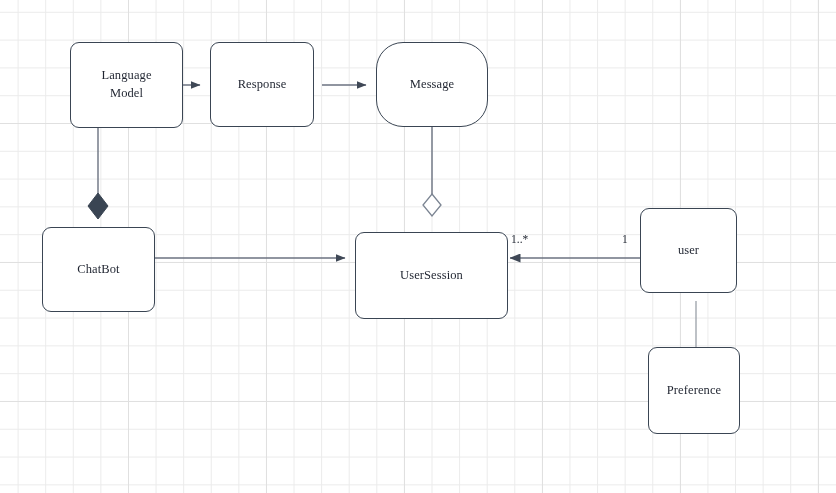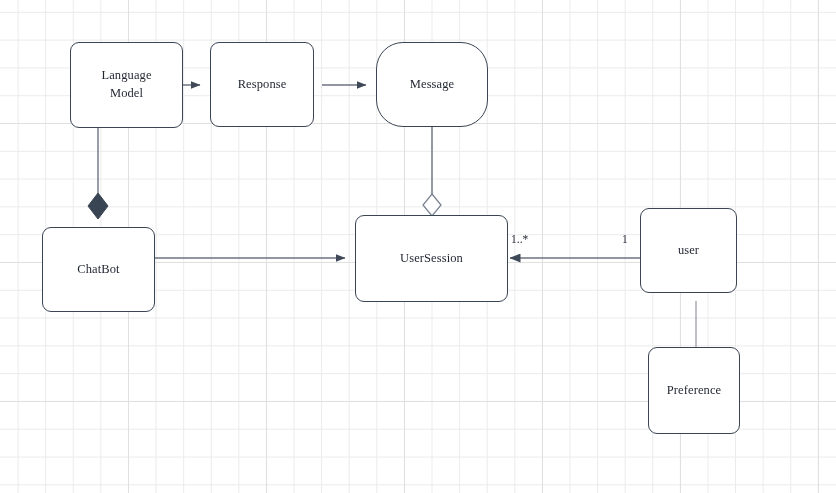--- a/index.html
+++ b/index.html
@@ -124,21 +124,21 @@
   </div>
 
   <div class="node" style="left:376px; top:42px; width:112px; height:85px;border-radius:27px;">
     <span class="node-label">Message</span>
   </div>
 
   <div class="node" style="left:42px; top:216px; width:113px; height:85px;margin-top:11px;">
     <span class="node-label">ChatBot</span>
   </div>
 
-  <div class="node" style="left:355px; top:215px; width:153px; height:87px;text-align:right;">
+  <div class="node" style="left:355px; top:232px; width:153px; height:87px;text-align:right;">
     <span class="node-label">UserSession</span>
   </div>
 
   <div class="node" style="left:640px; top:208px; width:97px; height:85px;">
     <span class="node-label">user</span>
   </div>
 
   <div class="node" style="left:648px; top:347px; width:92px; height:87px;">
     <span class="node-label">Preference</span>
   </div>

